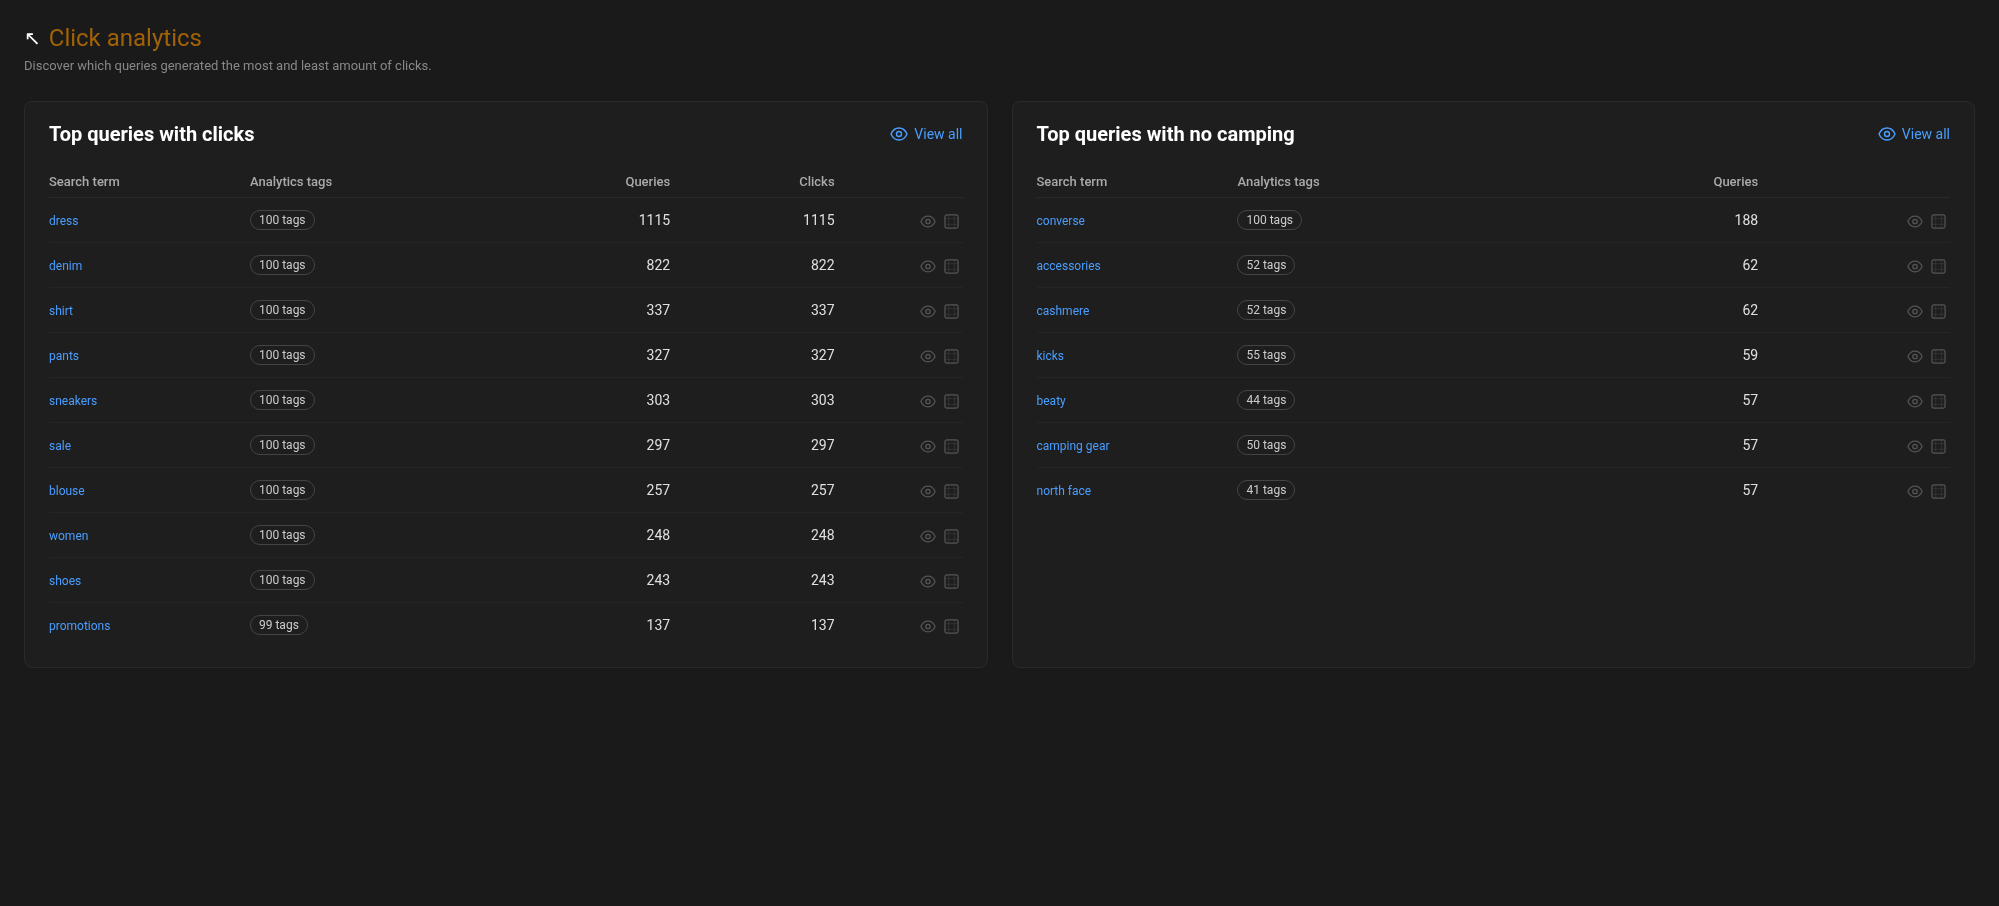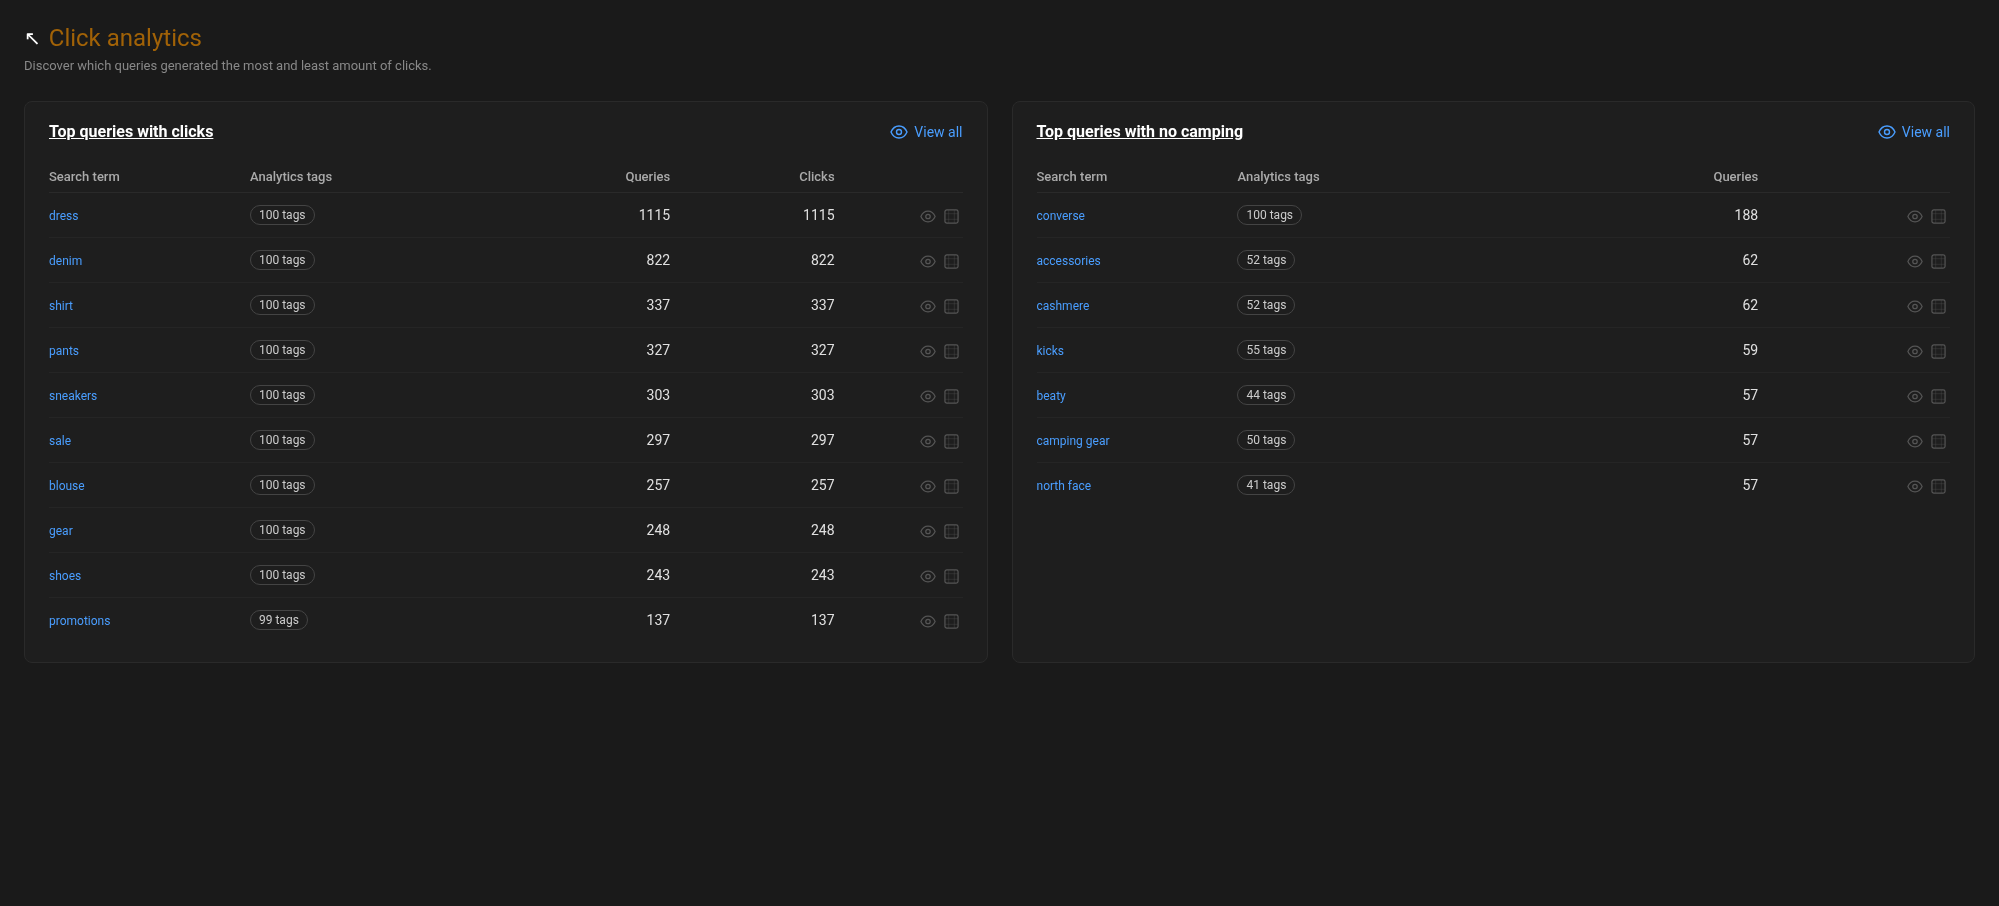--- a/index.html
+++ b/index.html
@@ -44,24 +44,23 @@
       padding: 20px 24px;
       border: 1px solid #2a2a2a;
     }
     .panel-header {
       display: flex;
       align-items: center;
       justify-content: space-between;
       margin-bottom: 20px;
     }
     .panel-title {
-      font-size: 16px;
+      font-size: 20px;
       font-weight: 700;
       color: #ffffff;
-      text-decoration: underline;
     }
     .view-all-link {
       display: flex;
       align-items: center;
       gap: 6px;
       color: #4a9eff;
       font-size: 14px;
       cursor: pointer;
       text-decoration: none;
     }
@@ -319,21 +318,21 @@
     </svg></span>
           <span class="action-icon"><svg width="15" height="15" viewBox="0 0 16 16" fill="none" xmlns="http://www.w3.org/2000/svg" style="vertical-align:middle">
       <rect x="1" y="1" width="14" height="14" rx="2" stroke="#555" stroke-width="1.3" fill="none"></rect>
       <path d="M1 5h14M5 1v14M1 11h14M11 1v14" stroke="#555" stroke-width="0.7" opacity="0.5"></path>
     </svg></span>
         </div>
       </td>
     </tr>
           <tr>
       <td class="col-search">
-        <span class="search-term-link">gear</span>
+        <span class="search-term-link">women</span>
       </td>
       <td class="col-tags">
         <span class="tag-badge">100 tags</span>
       </td>
       <td class="col-queries num-col">248</td>
       <td class="col-clicks num-col">248</td>
       <td class="col-actions">
         <div class="action-icons">
           <span class="action-icon"><svg width="16" height="13" viewBox="0 0 18 14" fill="none" xmlns="http://www.w3.org/2000/svg" style="vertical-align:middle">
       <path d="M9 1C5.5 1 2.5 3.5 1 7c1.5 3.5 4.5 6 8 6s6.5-2.5 8-6c-1.5-3.5-4.5-6-8-6z" stroke="#555" stroke-width="1.4" fill="none"></path>

